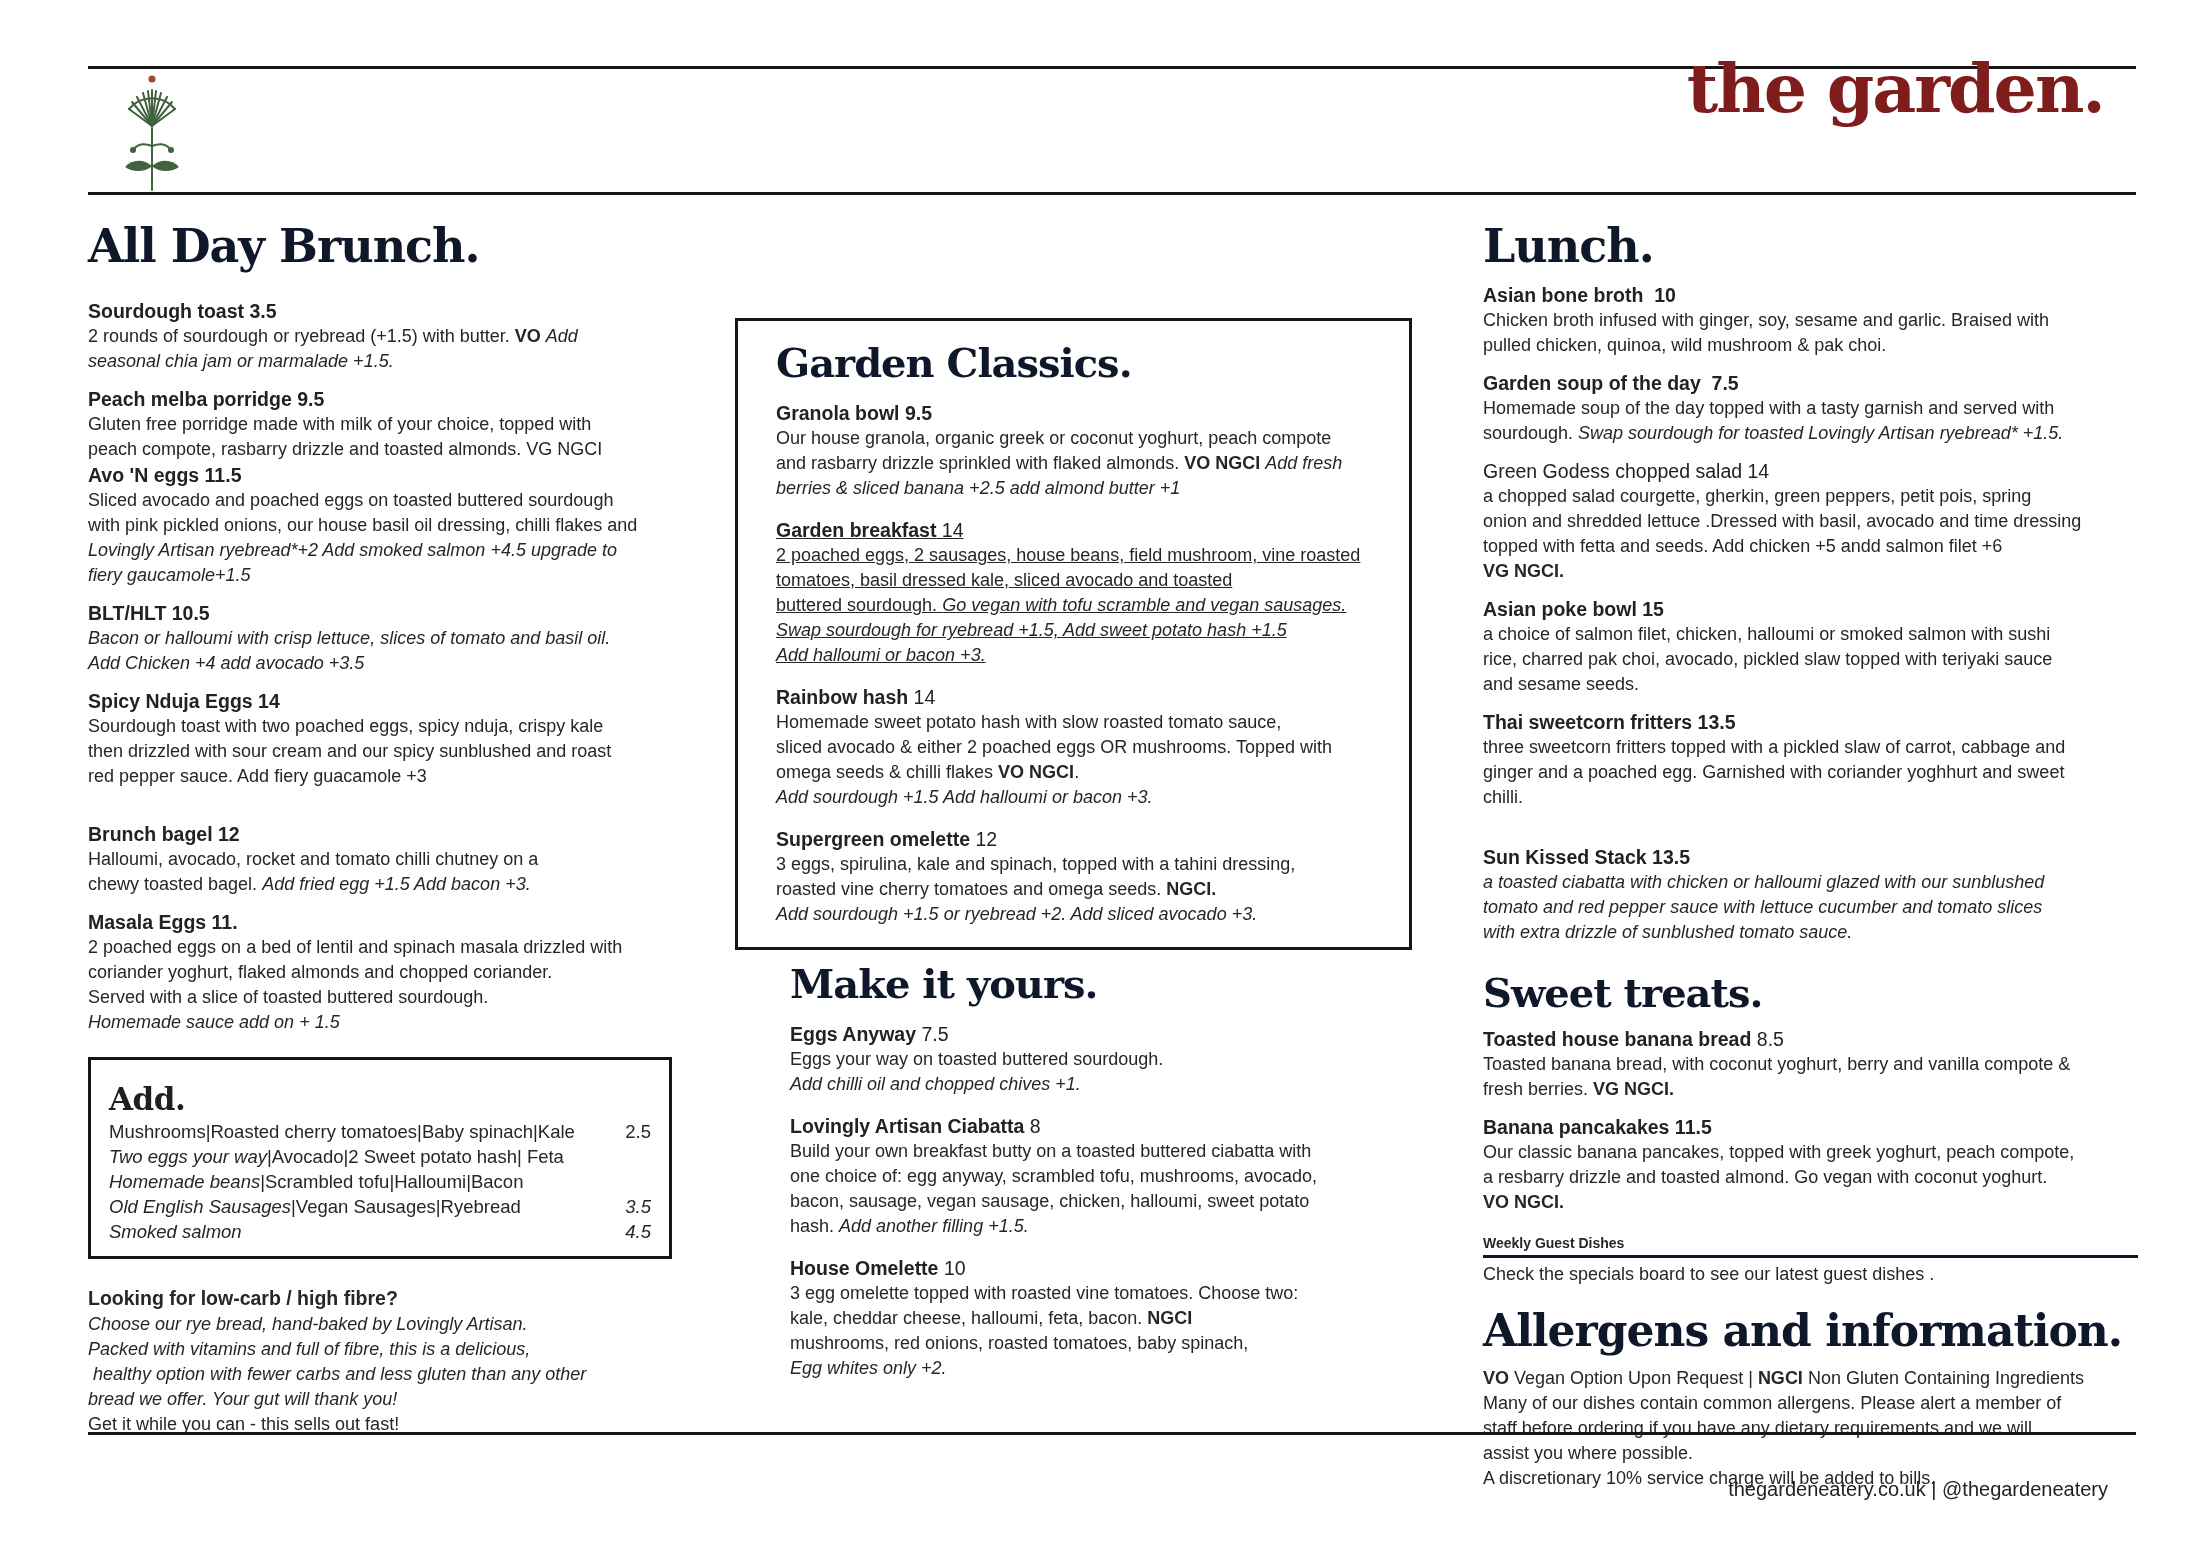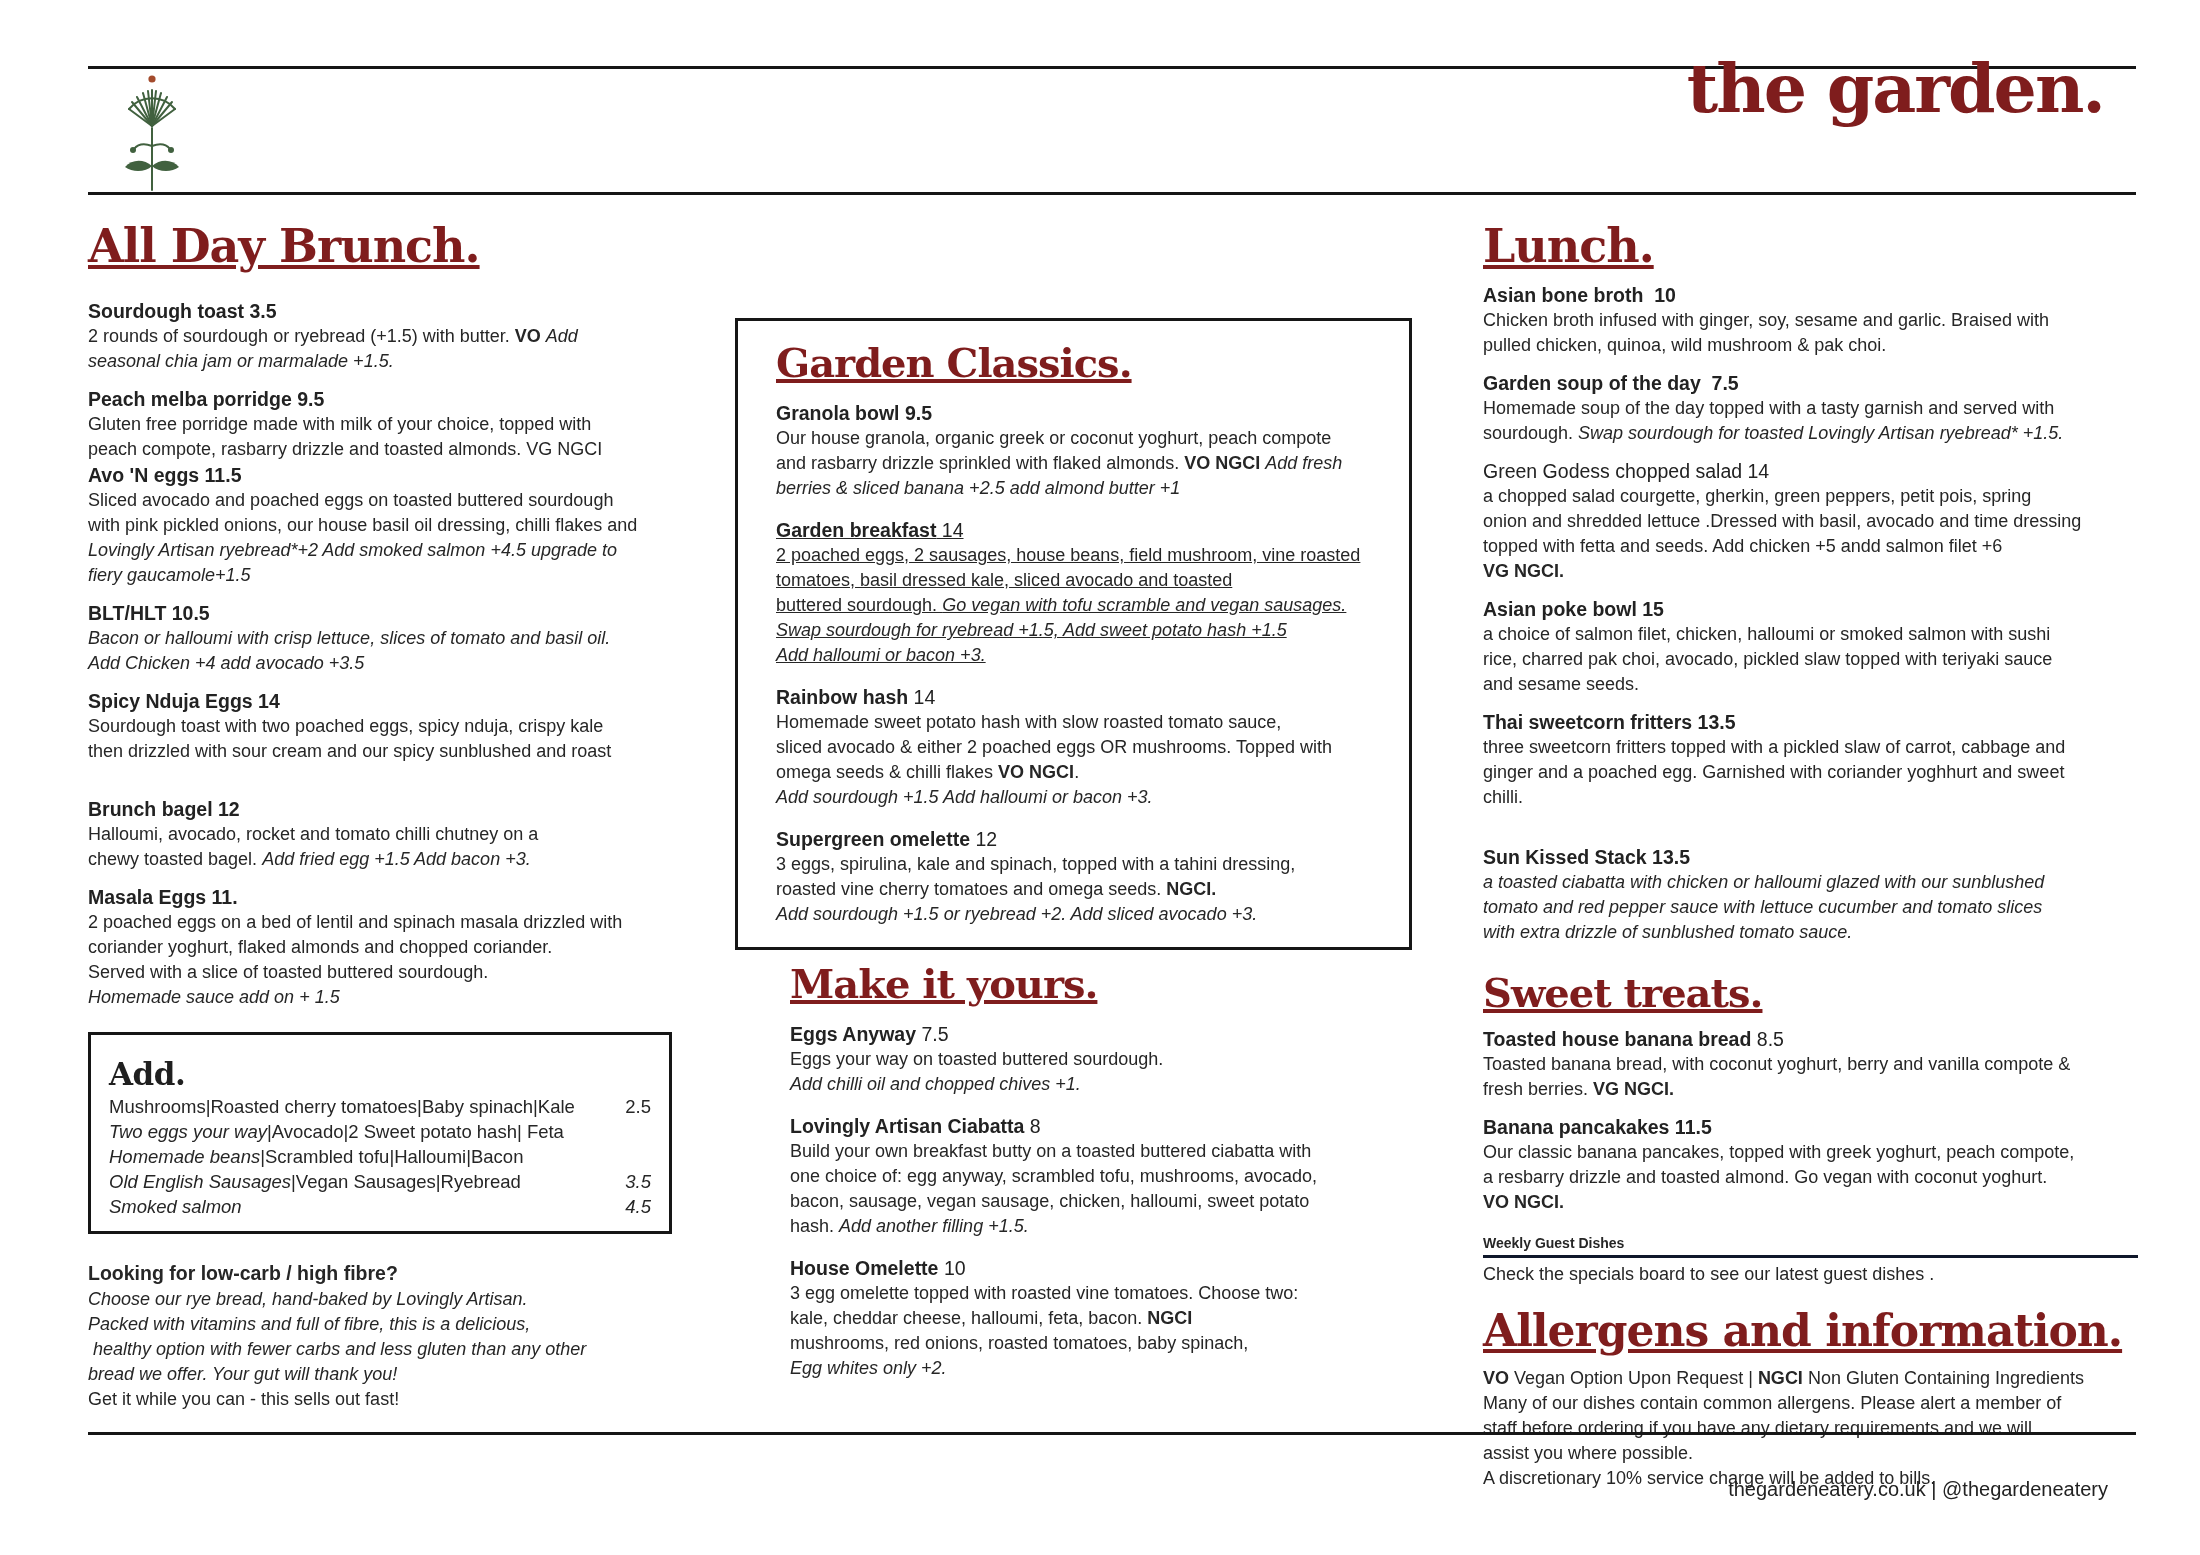--- a/index.html
+++ b/index.html
@@ -13,22 +13,22 @@
   #footer-rule{left:88px;top:1432px;width:2048px;}
 
   #logo{position:absolute;left:116px;top:74px;}
   #wordmark{
     position:absolute;top:54px;right:96px;
     font-family:"DejaVu Serif",serif;font-weight:700;font-size:68px;line-height:1;
     letter-spacing:-2px;color:#7f1d1d;
   }
 
   .section-title{
-    font-family:"DejaVu Serif",serif;font-weight:700;color:#7f1d1d;
-    font-size:46px;line-height:1.08;letter-spacing:-1px;margin:0 0 26px 0;text-decoration:underline;
+    font-family:"DejaVu Serif",serif;font-weight:700;color:#0f172a;
+    font-size:46px;line-height:1.08;letter-spacing:-1px;margin:0 0 26px 0;
   }
   .section-title.mid{font-size:40px;margin:0 0 16px 0;}
   .section-title.sub{font-size:40px;margin:26px 0 12px 0;}
   .section-title.allerg{font-size:44px;margin:20px 0 12px 0;}
 
   .col{position:absolute;}
   #col-brunch{left:88px;top:222px;width:586px;}
   #classics-box{
     position:absolute;left:735px;top:318px;width:677px;min-height:600px;
     border:3px solid #161616;box-sizing:border-box;padding:20px 28px 20px 38px;
@@ -141,20 +141,21 @@
         <div class="mi-desc">
           <div class="tline"><span class="run-i">Bacon or halloumi with crisp lettuce, slices of tomato and basil oil.</span></div>
           <div class="tline"><span class="run-i">Add Chicken +4 add avocado +3.5</span></div>
         </div>
       </div>
       <div class="mi">
         <div class="mi-head"><span class="run-b">Spicy Nduja Eggs 14</span></div>
         <div class="mi-desc">
           <div class="tline"><span class="run-r">Sourdough toast with two poached eggs, spicy nduja, crispy kale</span></div>
           <div class="tline"><span class="run-r">then drizzled with sour cream and our spicy sunblushed and roast</span></div>
+          <div class="tline"><span class="run-r">red pepper sauce. Add fiery guacamole +3</span></div>
         </div>
       </div>
       <div class="mi" style="margin-top: 32px;">
         <div class="mi-head"><span class="run-b">Brunch bagel 12</span></div>
         <div class="mi-desc">
           <div class="tline"><span class="run-r">Halloumi, avocado, rocket and tomato chilli chutney on a</span></div>
           <div class="tline"><span class="run-r">chewy toasted bagel. </span><span class="run-i">Add fried egg +1.5 Add bacon +3.</span></div>
         </div>
       </div>
       <div class="mi">

